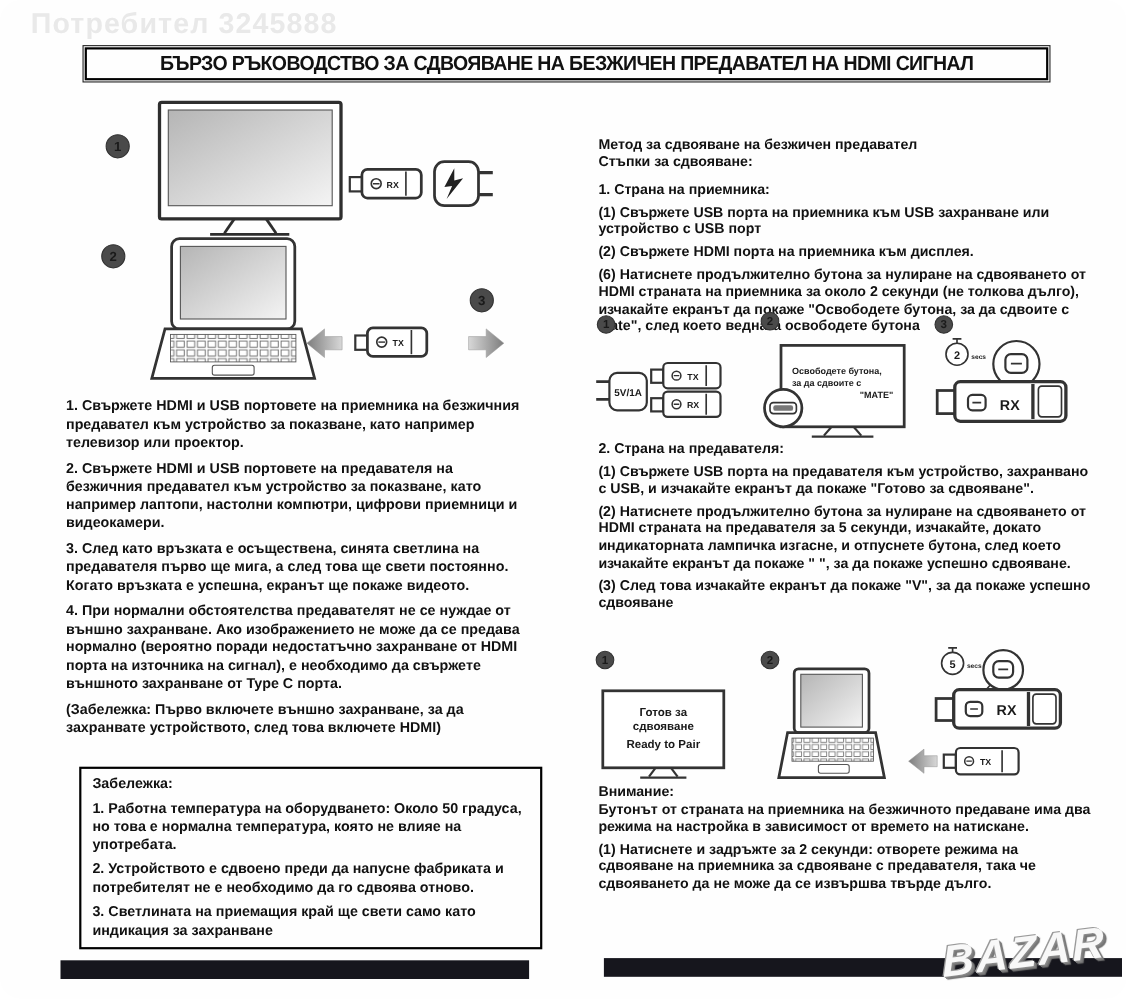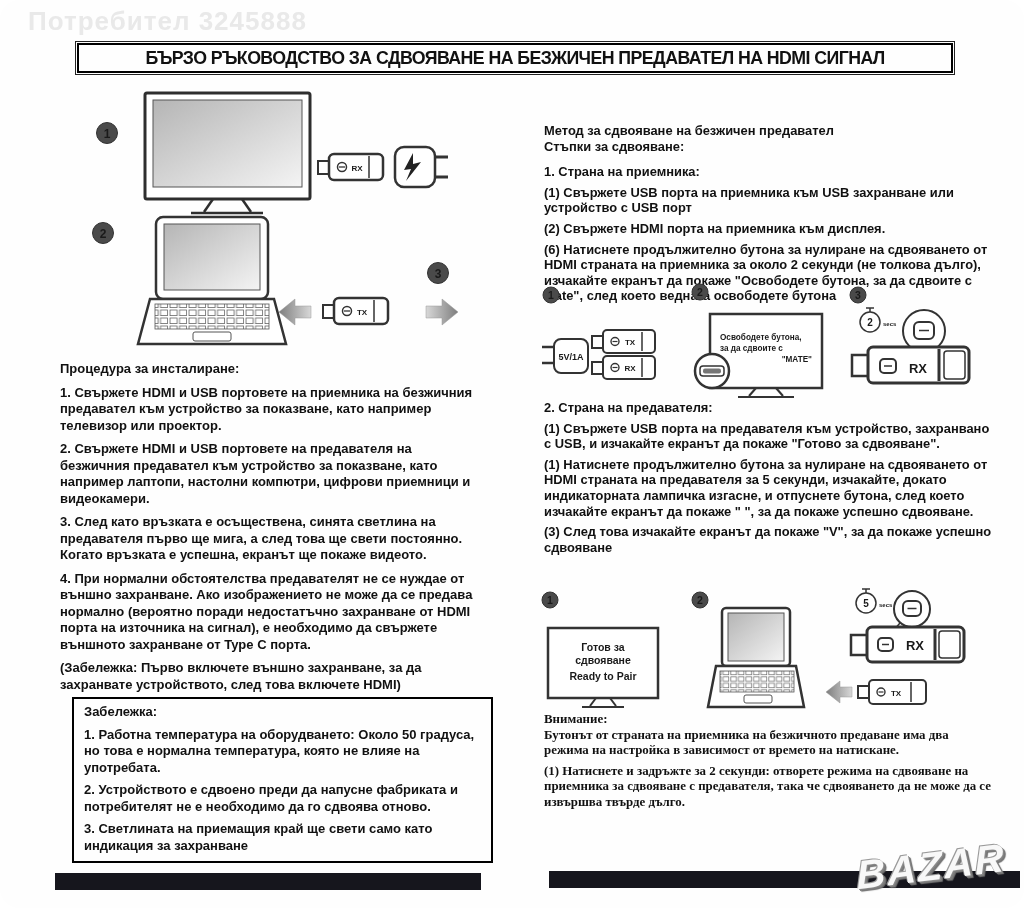--- a/index.html
+++ b/index.html
@@ -113,21 +113,20 @@
 
     <g>
       <circle cx="383" cy="188" r="10.5" fill="#4a4a4a" stroke="#333"></circle>
       <text x="383" y="192.5" text-anchor="middle" font-size="12" fill="#fff">3</text>
     </g>
 
     <polygon points="403,227 387,214 387,221 371,221 371,233 387,233 387,240" fill="url(#arrR)" stroke="#999" stroke-width="0.5"></polygon>
   </svg>
 
   <div class="txt col-left">
-    <p>Процедура за инсталиране:</p>
     <p>1. Свържете HDMI и USB портовете на приемника на безжичния предавател към устройство за показване, като например телевизор или проектор.</p>
     <p>2. Свържете HDMI и USB портовете на предавателя на безжичния предавател към устройство за показване, като например лаптопи, настолни компютри, цифрови приемници и видеокамери.</p>
     <p>3. След като връзката е осъществена, синята светлина на предавателя първо ще мига, а след това ще свети постоянно. Когато връзката е успешна, екранът ще покаже видеото.</p>
     <p>4. При нормални обстоятелства предавателят не се нуждае от външно захранване. Ако изображението не може да се предава нормално (вероятно поради недостатъчно захранване от HDMI порта на източника на сигнал), е необходимо да свържете външното захранване от Type C порта.</p>
     <p>(Забележка: Първо включете външно захранване, за да захранвате устройството, след това включете HDMI)</p>
   </div>
 
   <div class="note-box">
     <p>Забележка:</p>
     <p>1. Работна температура на оборудването: Около 50 градуса, но това е нормална температура, която не влияе на употребата.</p>
@@ -213,21 +212,21 @@
       <rect x="404" y="69" width="21" height="28" rx="3" fill="none" stroke="#333" stroke-width="1.5"></rect>
       <rect x="340" y="77" width="16" height="14" rx="4" fill="none" stroke="#333" stroke-width="2"></rect>
       <line x1="344" y1="84" x2="352" y2="84" stroke="#333" stroke-width="1.5"></line>
       <text x="378" y="91" text-anchor="middle" font-size="13">RX</text>
     </g>
   </svg>
 
   <div class="txt col-right" style="top:400px;">
     <p>2. Страна на предавателя:</p>
     <p>(1) Свържете USB порта на предавателя към устройство, захранвано с USB, и изчакайте екранът да покаже "Готово за сдвояване".</p>
-    <p>(1) Натиснете продължително бутона за нулиране на сдвояването от HDMI страната на предавателя за 5 секунди, изчакайте, докато индикаторната лампичка изгасне, и отпуснете бутона, след което изчакайте екранът да покаже " ", за да покаже успешно сдвояване.</p>
+    <p>(2) Натиснете продължително бутона за нулиране на сдвояването от HDMI страната на предавателя за 5 секунди, изчакайте, докато индикаторната лампичка изгасне, и отпуснете бутона, след което изчакайте екранът да покаже " ", за да покаже успешно сдвояване.</p>
     <p>(3) След това изчакайте екранът да покаже "V", за да покаже успешно сдвояване</p>
   </div>
 
   <svg class="fig" style="left:540px;top:585px;" width="484" height="127" viewBox="0 0 484 127">
     <defs>
       <pattern id="kb2" width="7.6" height="6.5" patternUnits="userSpaceOnUse">
         <rect x="0.8" y="0.8" width="5.6" height="4.5" fill="none" stroke="#666" stroke-width="0.7"></rect>
       </pattern>
     </defs>
     <g>
@@ -280,21 +279,21 @@
     <g>
       <rect x="318" y="101" width="11" height="12" fill="#fff" stroke="#333" stroke-width="2"></rect>
       <rect x="329" y="95" width="57" height="24" rx="4" fill="#fff" stroke="#333" stroke-width="2"></rect>
       <line x1="371" y1="97" x2="371" y2="117" stroke="#333" stroke-width="1.5"></line>
       <circle cx="341" cy="107" r="4" fill="none" stroke="#333" stroke-width="1.4"></circle>
       <line x1="338.5" y1="107" x2="343.5" y2="107" stroke="#333" stroke-width="1.2"></line>
       <text x="356" y="110.5" text-anchor="middle" font-size="8">TX</text>
     </g>
   </svg>
 
-  <div class="txt col-right" style="top:712px;font-family:Liberation Serif, serif;">
+  <div class="txt col-right" style="top:712px;">
     <p style="margin:0">Внимание:</p>
     <p>Бутонът от страната на приемника на безжичното предаване има два режима на настройка в зависимост от времето на натискане.</p>
     <p>(1) Натиснете и задръжте за 2 секунди: отворете режима на сдвояване на приемника за сдвояване с предавателя, така че сдвояването да не може да се извършва твърде дълго.</p>
   </div>
 
   <div class="bar bar-left"></div>
   <div class="bar bar-right"></div>
   <div class="bazar">BAZAR</div>
 
 </div>

